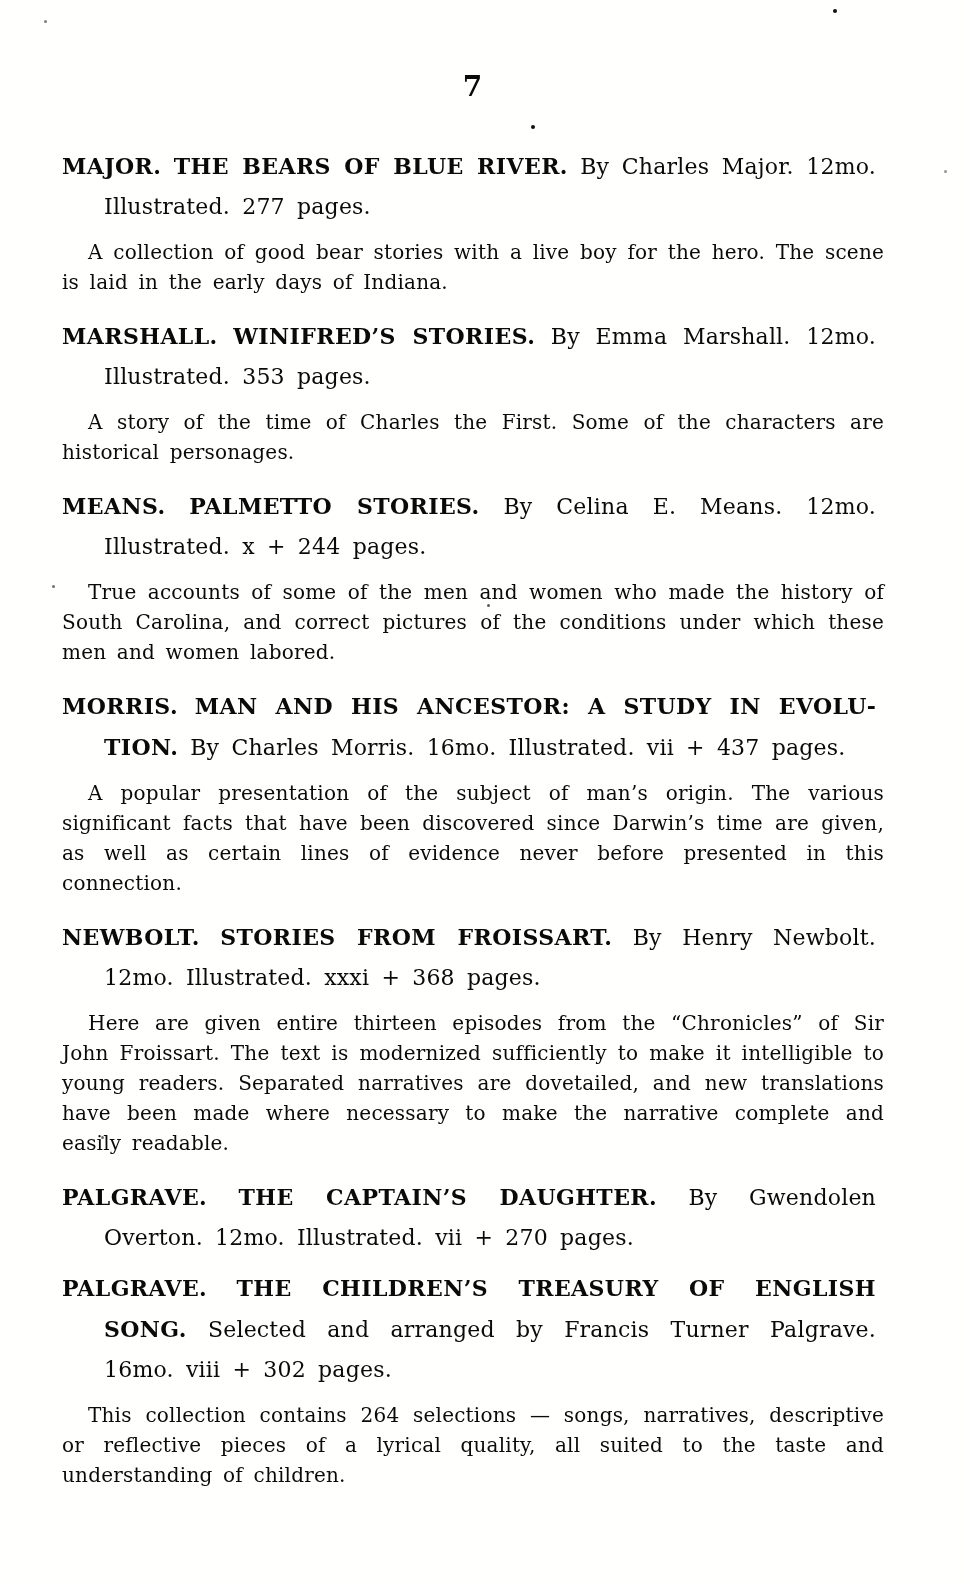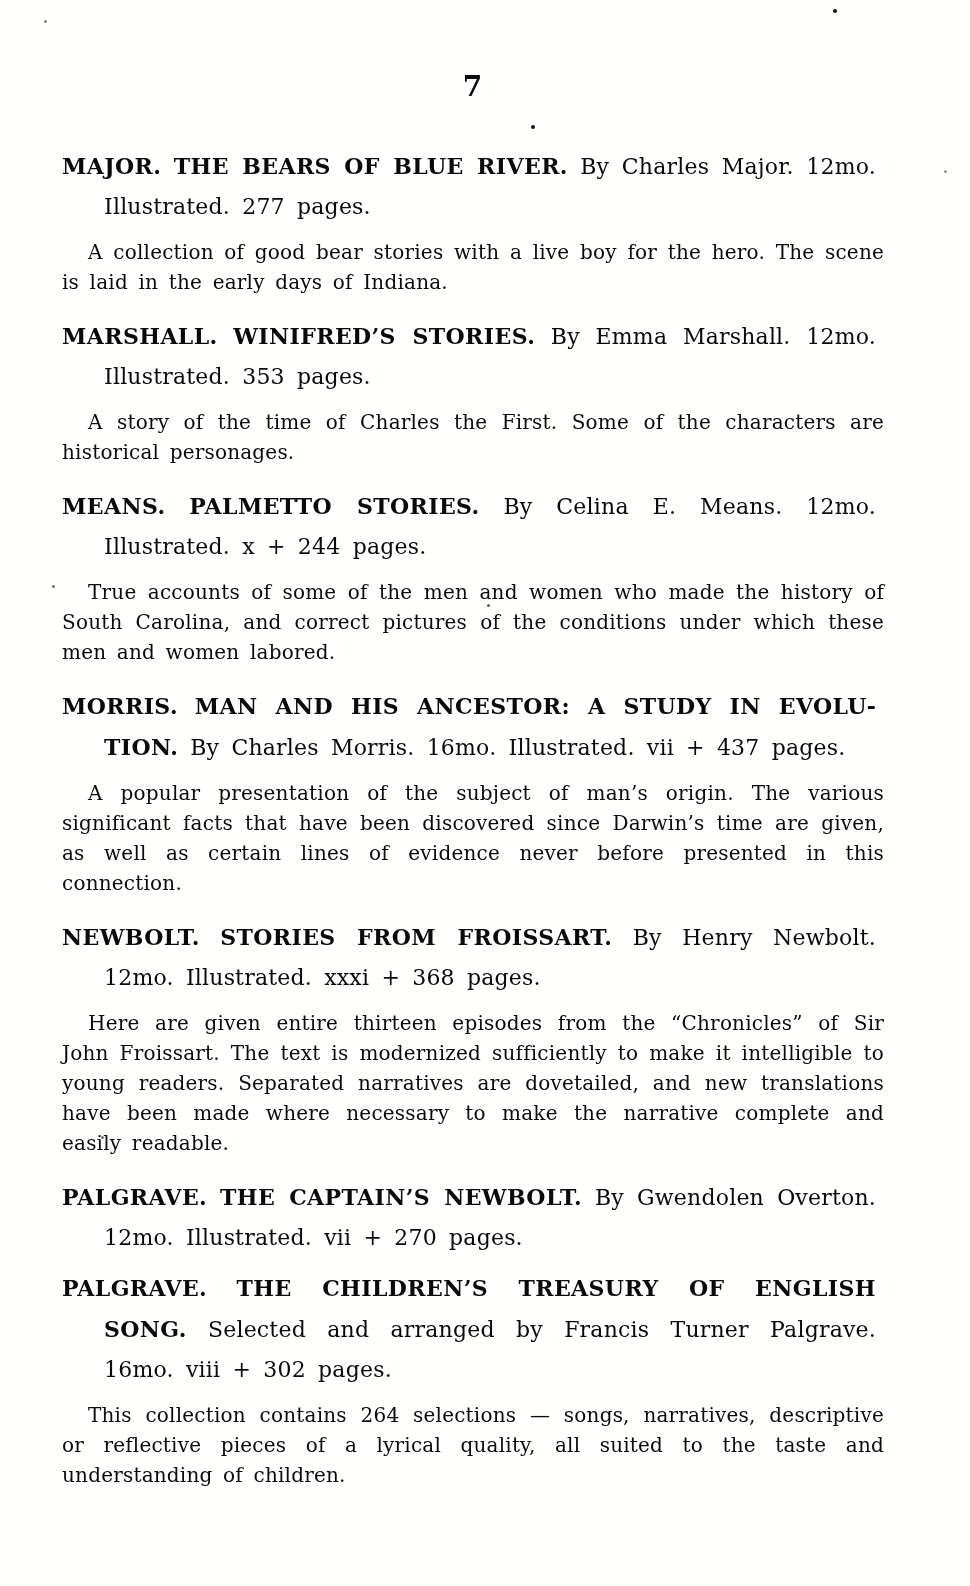--- a/index.html
+++ b/index.html
@@ -129,21 +129,21 @@
           <span class="b">NEWBOLT.</span>
           <span class="b">STORIES FROM FROISSART.</span>
           <span class="details">By Henry Newbolt. 12mo. Illustrated. xxxi + 368 pages.</span>
         </p>
         <p class="desc">Here are given entire thirteen episodes from the “Chronicles” of Sir John Froissart. The text is modernized sufficiently to make it intelligible to young readers. Separated narratives are dove­tailed, and new translations have been made where necessary to make the narrative complete and easily readable.</p>
       </article>
 
       <article class="entry">
         <p class="heading">
           <span class="b">PALGRAVE.</span>
-          <span class="b">THE CAPTAIN’S NEWBOLT.</span>
+          <span class="b">THE CAPTAIN’S DAUGHTER.</span>
           <span class="details">By Gwendolen Overton. 12mo. Illustrated. vii + 270 pages.</span>
         </p>
       </article>
 
       <article class="entry">
         <p class="heading">
           <span class="b">PALGRAVE.</span>
           <span class="b">THE CHILDREN’S TREASURY OF ENGLISH SONG.</span>
           <span class="details">Selected and arranged by Francis Turner Palgrave. 16mo. viii + 302 pages.</span>
         </p>

